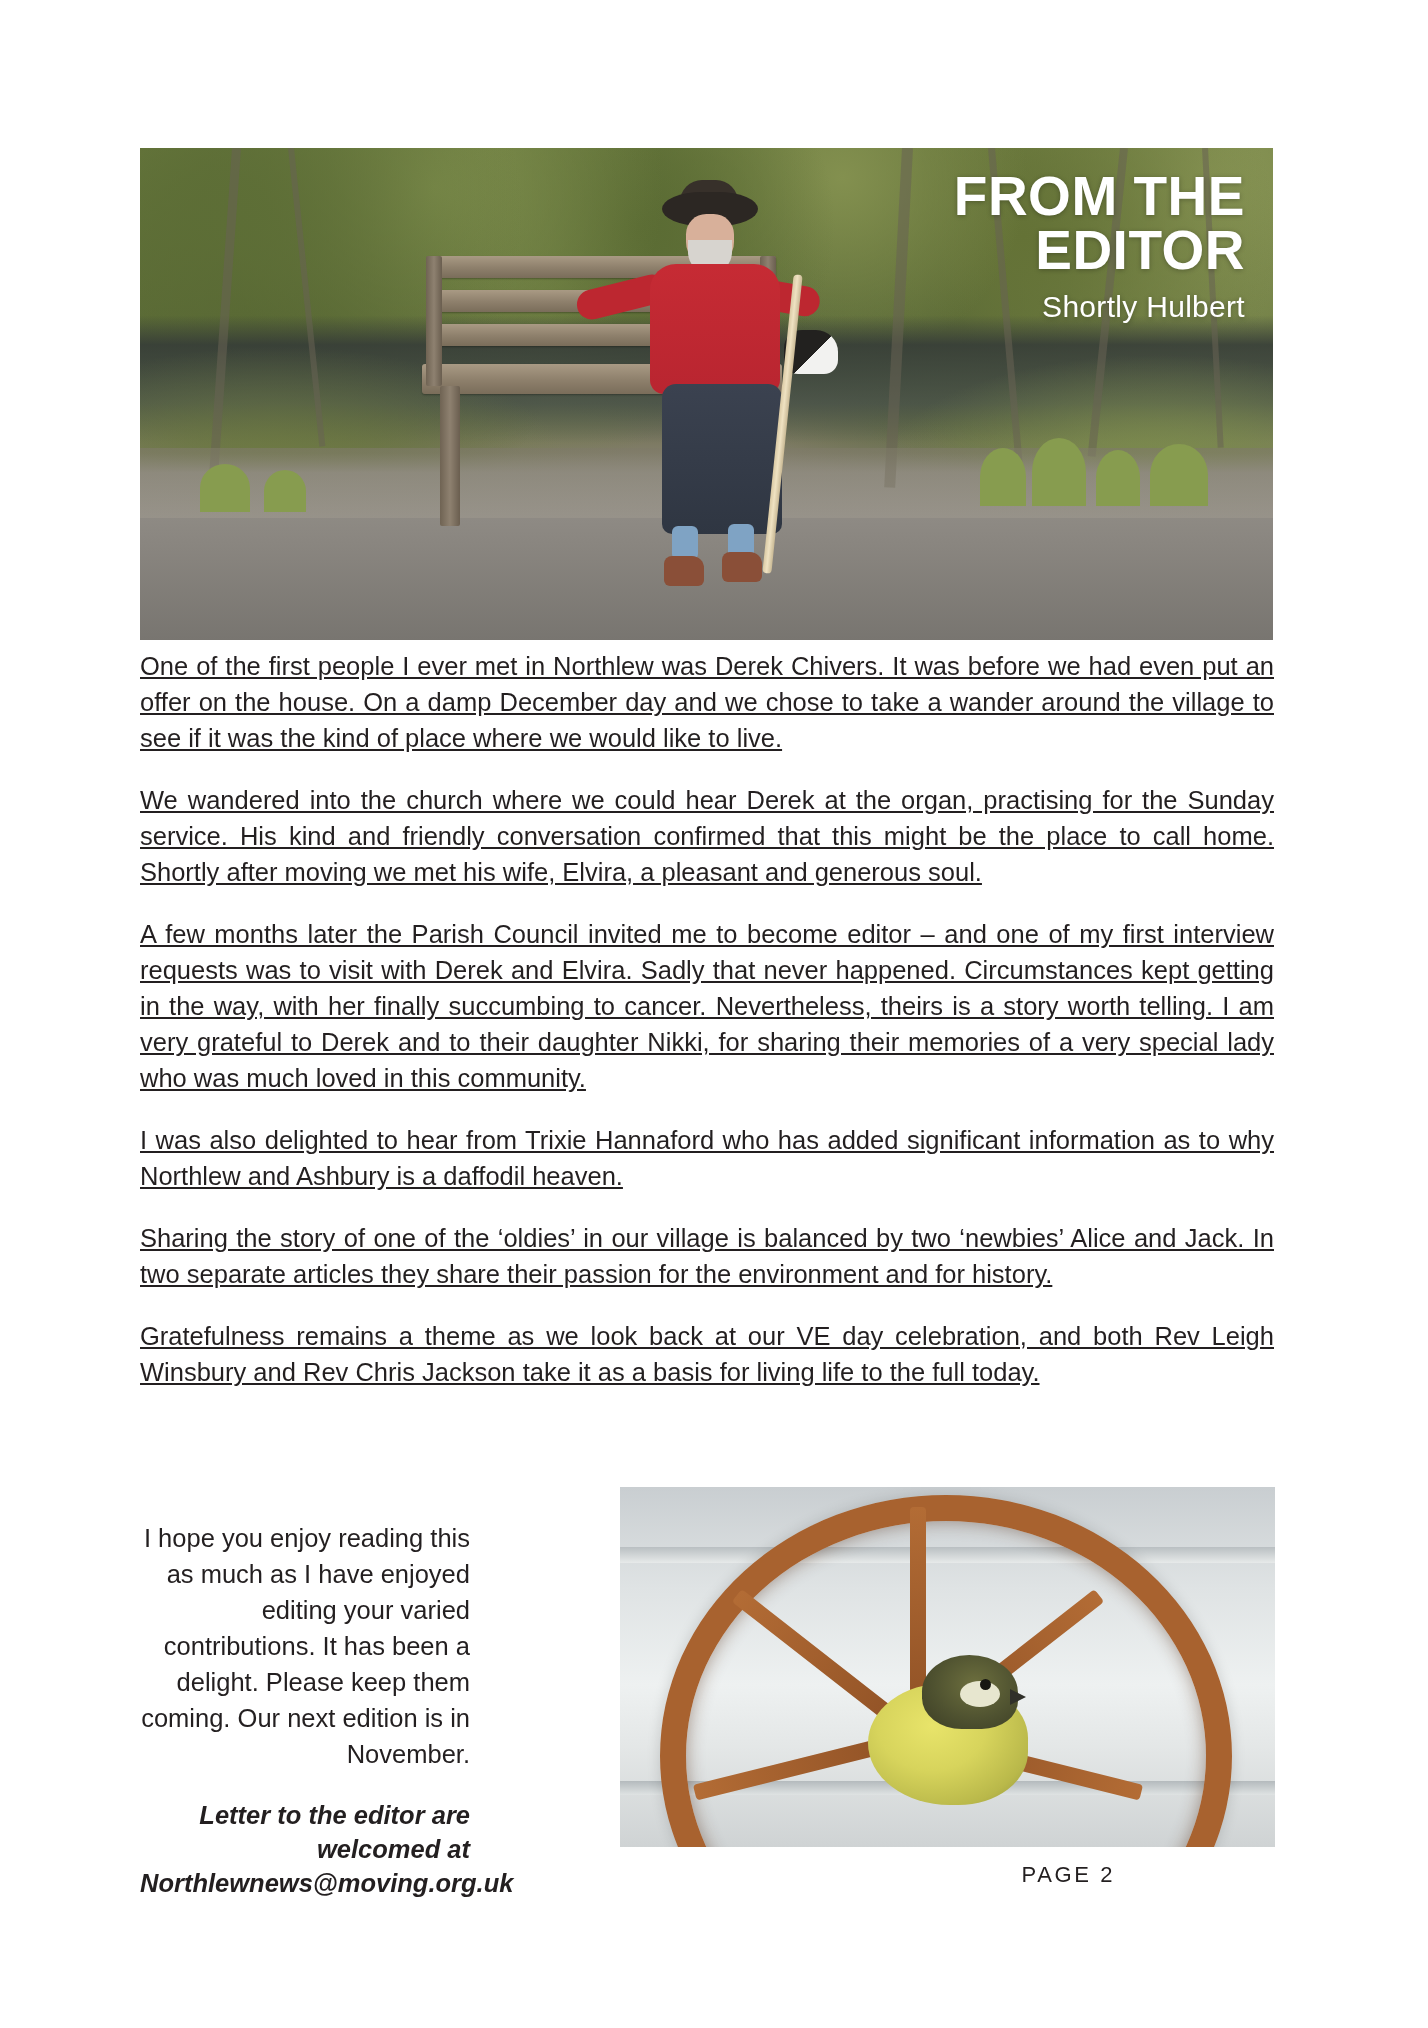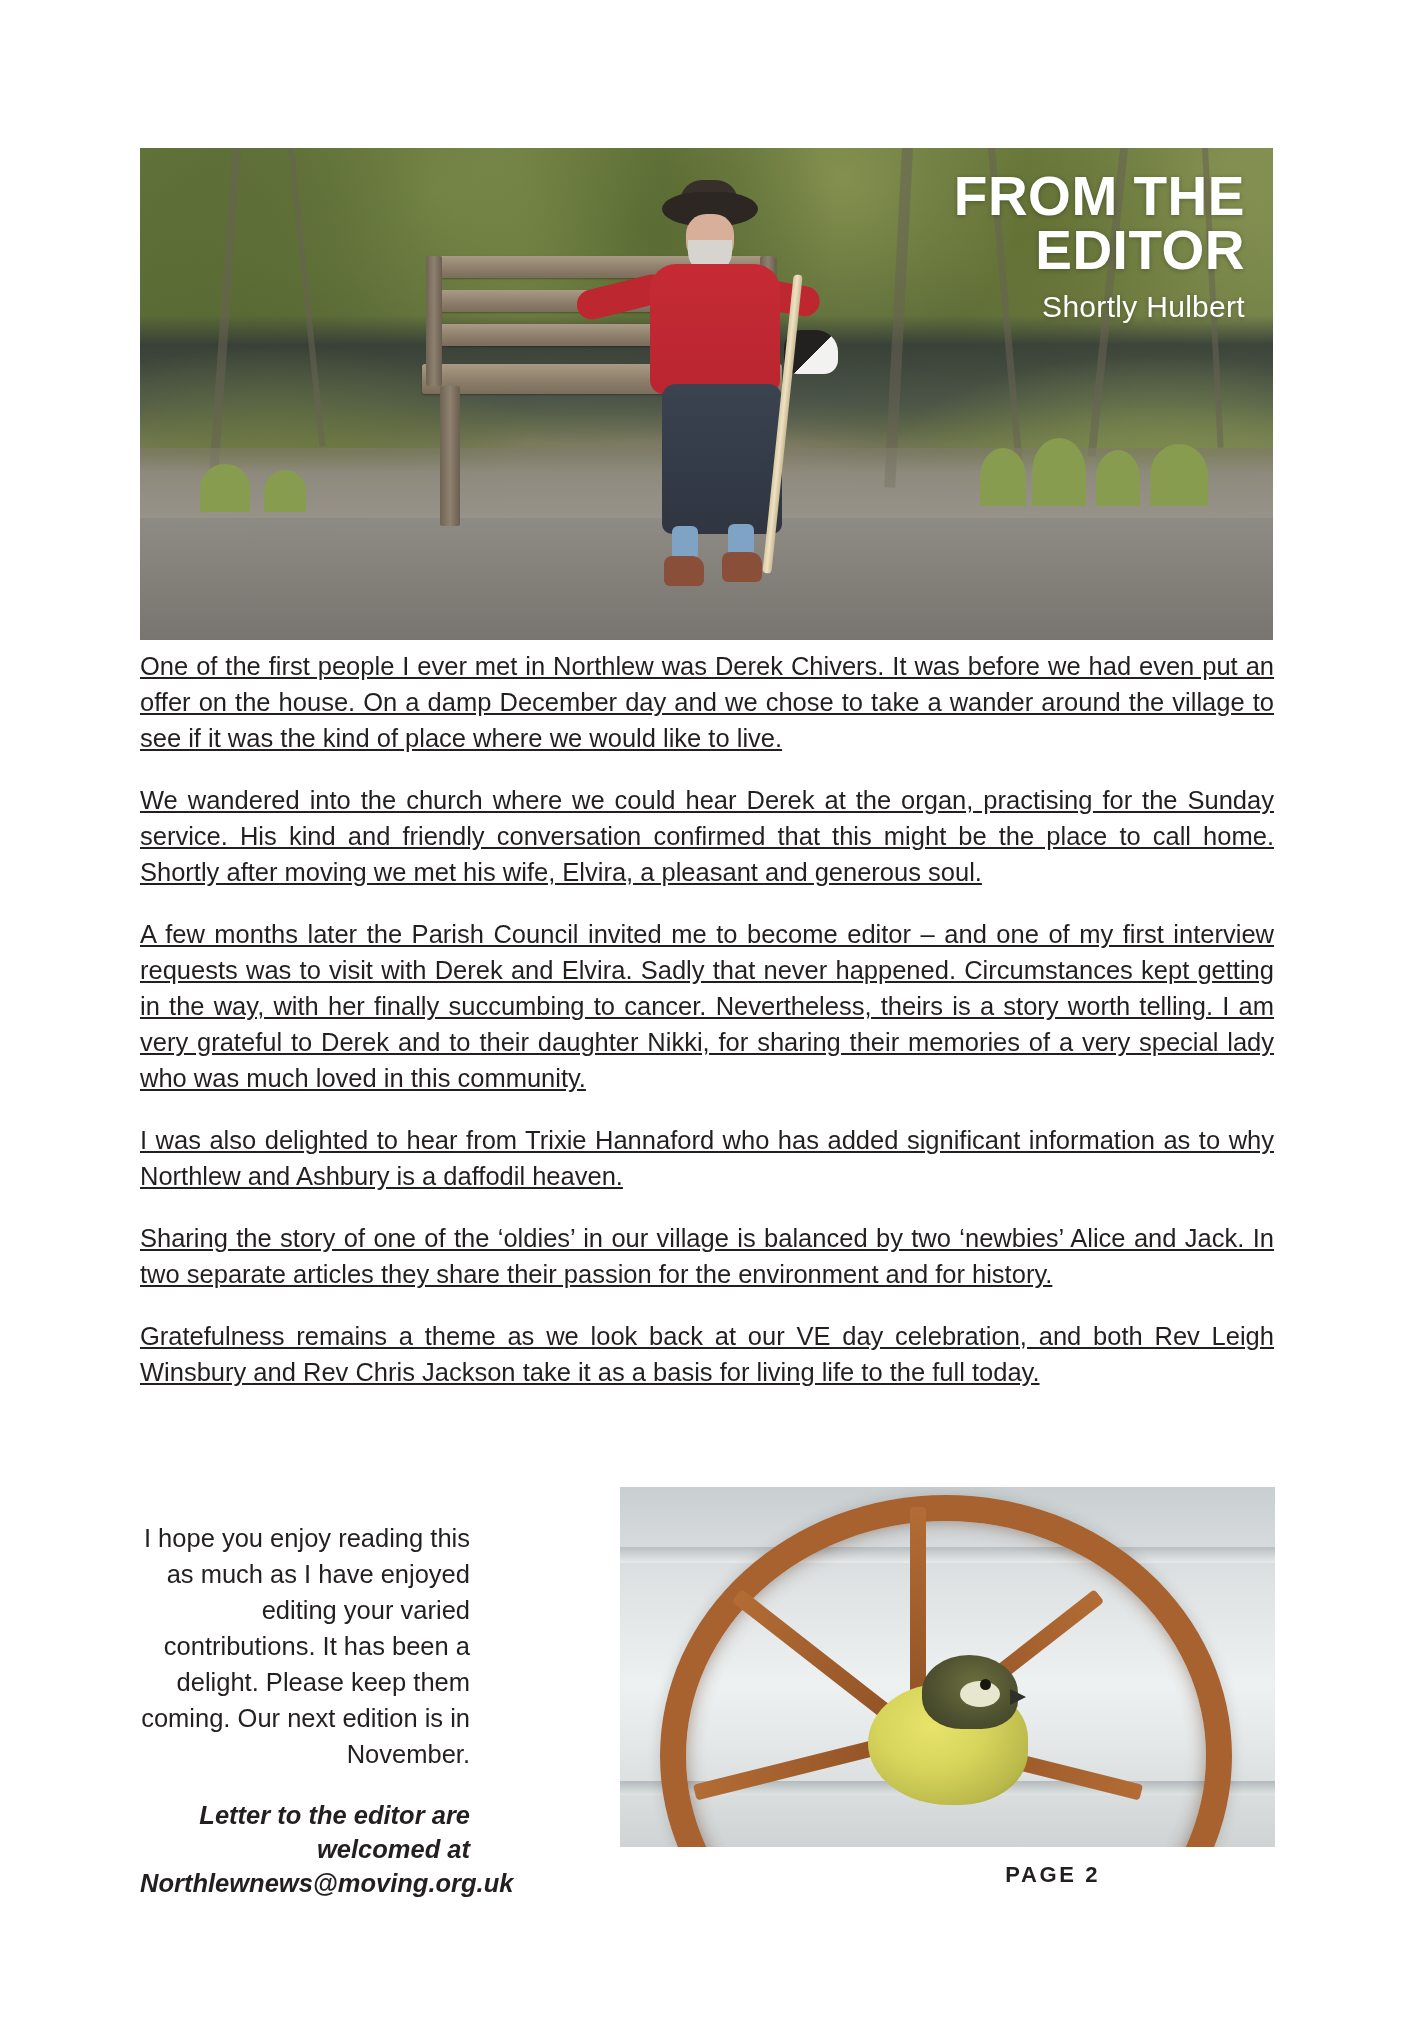--- a/index.html
+++ b/index.html
@@ -15,20 +15,21 @@
     position: relative;
     overflow: hidden;
   }
 
   .page {
     position: absolute;
     left: 0; top: 0;
     width: 1252px;
     height: 2028px;
     background: #ffffff;
+    padding-left: 15px;
   }
 
   
   .hero {
     position: absolute;
     left: 140px;
     top: 148px;
     width: 1133px;
     height: 492px;
     overflow: hidden;
@@ -286,21 +287,21 @@
     border-top: 8px solid transparent;
     border-bottom: 8px solid transparent;
   }
 
   
   .page-footer {
     position: absolute;
     right: 152px;
     top: 1862px;
     font-size: 22px;
-    font-weight: 700;
+    font-weight: 400;
     letter-spacing: 2.6px;
     color: #231f20;
   }
 </style>
 </head>
 <body>
 
 <div class="page">
 
   <div class="hero">

